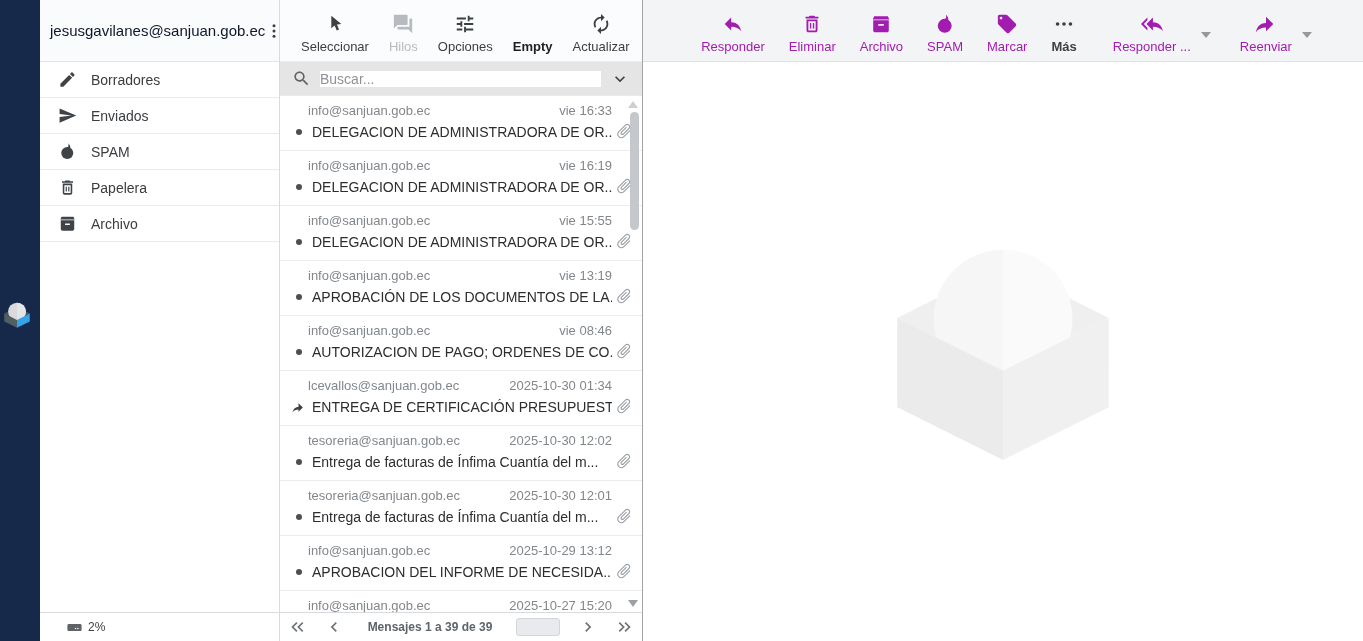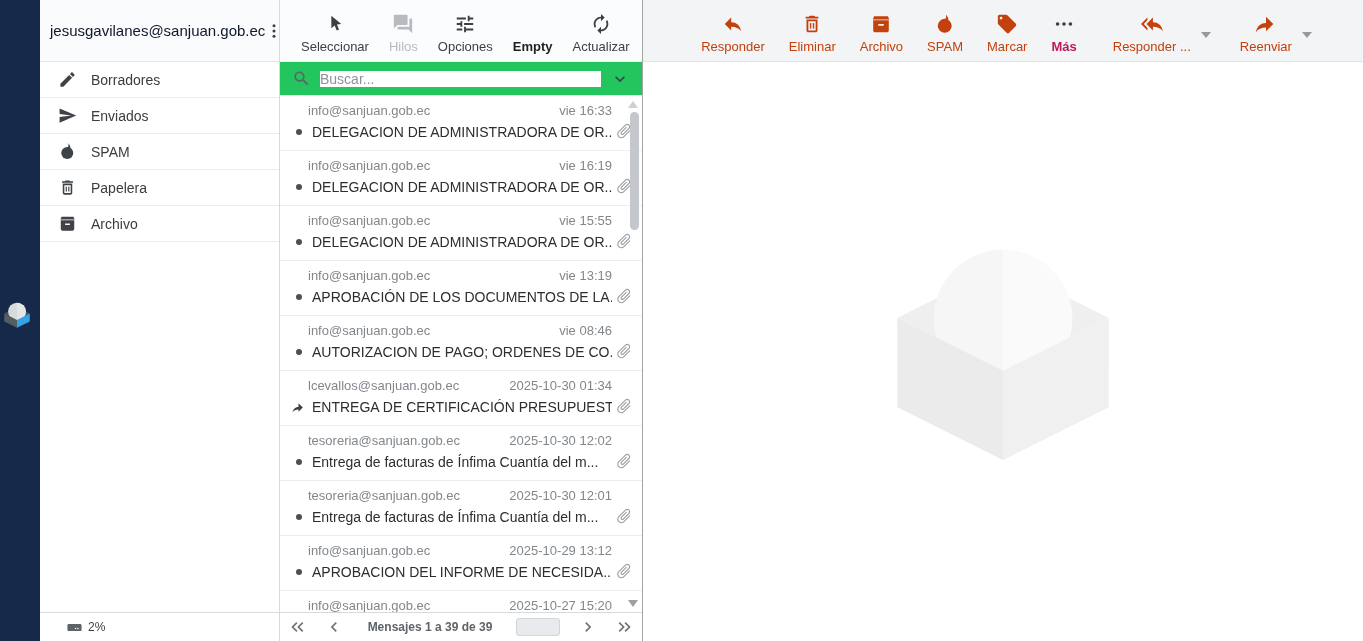--- a/index.html
+++ b/index.html
@@ -38,21 +38,21 @@
   .folder.active { background:#dbecf9; }
   .quota { height:29px; flex:0 0 auto; border-top:1px solid #dadce0; display:flex; align-items:center; padding-left:26px; gap:5px; font-size:12px; color:#3c4043; }
   .quota .ic { width:17px; height:17px; color:#5f6368; }
 
   
   .listpane { width:363px; flex:0 0 auto; display:flex; flex-direction:column; background:#fff; border-right:1px solid #a3a3a3; }
   .ltoolbar { height:62px; flex:0 0 auto; display:flex; align-items:flex-start; padding:6px 4px 0 14px; gap:6px; background:#fbfcfd; border-bottom:1px solid #eceef0; }
   .tbtn { display:flex; flex-direction:column; align-items:center; justify-content:flex-end; height:50px; padding:2px 7px; color:#3c4043; font-size:13px; gap:4px; cursor:pointer; white-space:nowrap; }
   .tbtn.disabled { color:#b7bbbf; }
   .tbtn.bold-label { font-weight:bold; color:#1f1f1f; }
-  .searchrow { height:34px; flex:0 0 auto; display:flex; align-items:center; padding:0 12px; gap:9px; border-bottom:1px solid #e8eaed; background:#22c55e; }
+  .searchrow { height:34px; flex:0 0 auto; display:flex; align-items:center; padding:0 12px; gap:9px; border-bottom:1px solid #e8eaed; background:#e5e5e5; }
   .searchrow .ic { width:19px; height:19px; color:#5f6368; flex:0 0 auto; }
   .search-input { flex:1; border:none; outline:none; font-size:14px; color:#333; font-family:"Liberation Sans",sans-serif; }
   .search-input::placeholder { color:#8f9398; }
   .search-chevron { color:#3c4043; cursor:pointer; }
   .search-chevron .ic { width:20px; height:20px; color:#3c4043; }
 
   .msglist { flex:1; position:relative; overflow:hidden; background:#fff; }
   .msg { height:55px; border-bottom:1px solid #ededef; padding:7px 30px 0 12px; cursor:pointer; position:relative; }
   .m1 { display:flex; justify-content:space-between; font-size:13px; color:#82878c; padding-left:16px; }
   .m2 { display:flex; align-items:center; margin-top:6px; font-size:14px; color:#2b2d2f; gap:7px; }
@@ -68,23 +68,23 @@
 
   .pagebar { height:29px; flex:0 0 auto; border-top:1px solid #d8dbde; display:flex; align-items:center; padding:0 8px; gap:16px; background:#fff; }
   .pg-ic { width:20px; height:20px; color:#6f7479; cursor:pointer; flex:0 0 auto; }
   .pg-ic .ic { width:20px; height:20px; }
   .pg-status { flex:1; text-align:center; font-size:12px; font-weight:bold; color:#5f6469; }
   .pg-input { width:44px; height:18px; background:#e8eaed; border:1px solid #d2d5d9; border-radius:3px; margin-right:2px; font-size:12px; text-align:center; color:#444; }
 
   
   .readpane { flex:1; display:flex; flex-direction:column; background:#fff; }
   .rtoolbar { height:62px; flex:0 0 auto; background:#f3f4f6; border-bottom:1px solid #e0e2e5; display:flex; align-items:flex-start; justify-content:center; padding-top:6px; gap:10px; }
-  .rtoolbar .tbtn { color:#c2410c; }
+  .rtoolbar .tbtn { color:#a21caf; }
   .rtoolbar .tbtn.enabled { color:#3c4043; }
-  .rtoolbar .tbtn.enabled .lbl { color:#be185d; font-weight:bold; }
+  .rtoolbar .tbtn.enabled .lbl { color:#404040; font-weight:bold; }
   .tgroup { display:flex; align-items:flex-start; }
   .caret { width:0; height:0; border-left:5px solid transparent; border-right:5px solid transparent; border-top:6px solid #95999e; margin:26px 0 0 3px; cursor:pointer; }
   .gap-left { margin-left:12px; }
   .readbody { flex:1; position:relative; }
   .watermark { position:absolute; left:50%; top:50%; transform:translate(-50%,-52%); }
 </style>
 </head>
 <body>
 
 <div class="app">

